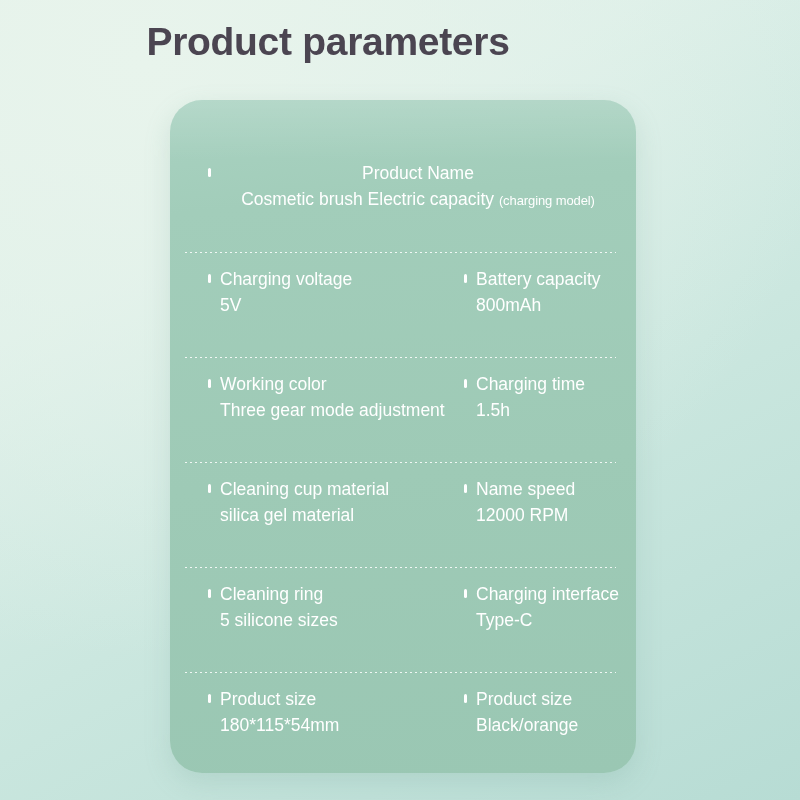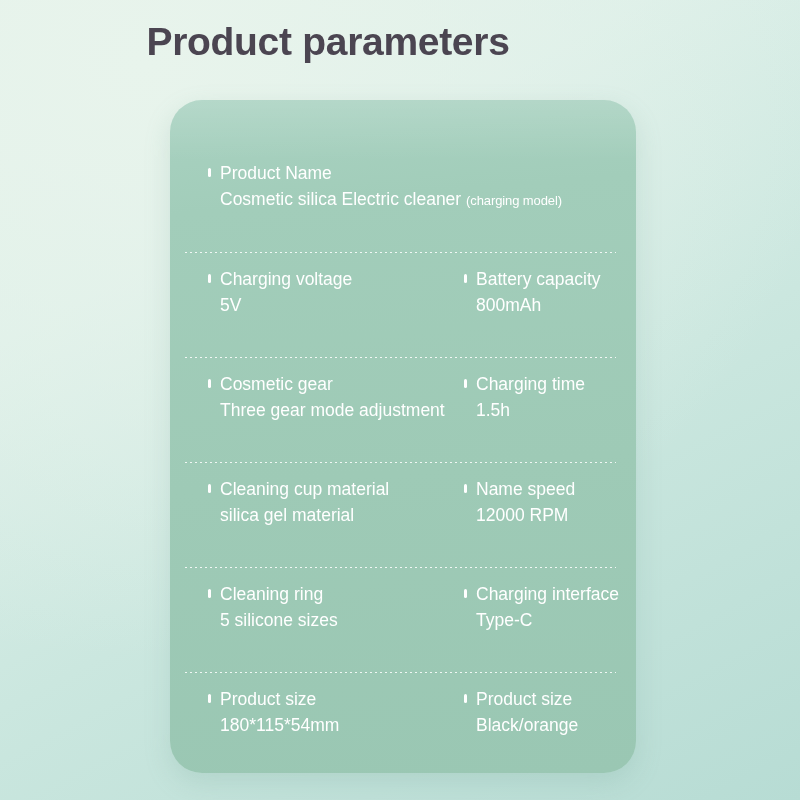--- a/index.html
+++ b/index.html
@@ -82,21 +82,21 @@
     background-repeat: repeat-x;
   }
 
   .cols {
     display: flex;
     padding-top: 14px;
   }
   .col { position: relative; }
   .col-left  { width: 256px; flex: 0 0 256px; }
   .col-right { width: 190px; flex: 0 0 190px; }
-  .col-full  { width: 408px; flex: 0 0 408px; }
+  .col-full  { width: 408px; flex: 0 0 408px; text-align: center; }
 
   
   .spec-label {
     position: relative;
     font-size: 17.5px;
     font-weight: 400;
     color: #ffffff;
     line-height: 25px;
     white-space: nowrap;
     padding-left: 12px;
@@ -135,21 +135,21 @@
   <div class="rows">
 
     <div class="spec-row first">
       <div class="cols">
         <div class="col col-full">
           <div class="spec-label">
             <span class="bullet-tick"></span>
             <span>Product Name</span>
           </div>
           <div class="spec-value">
-            <span>Cosmetic silica Electric cleaner</span>
+            <span>Cosmetic brush Electric capacity</span>
             <span class="value-note">(charging model)</span>
           </div>
         </div>
       </div>
       <div class="row-sep"></div>
     </div>
 
     <div class="spec-row">
       <div class="cols">
         <div class="col col-left">
@@ -168,21 +168,21 @@
         </div>
       </div>
       <div class="row-sep"></div>
     </div>
 
     <div class="spec-row">
       <div class="cols">
         <div class="col col-left">
           <div class="spec-label">
             <span class="bullet-tick"></span>
-            <span>Cosmetic gear</span>
+            <span>Working color</span>
           </div>
           <div class="spec-value">Three gear mode adjustment</div>
         </div>
         <div class="col col-right">
           <div class="spec-label">
             <span class="bullet-tick"></span>
             <span>Charging time</span>
           </div>
           <div class="spec-value">1.5h</div>
         </div>

